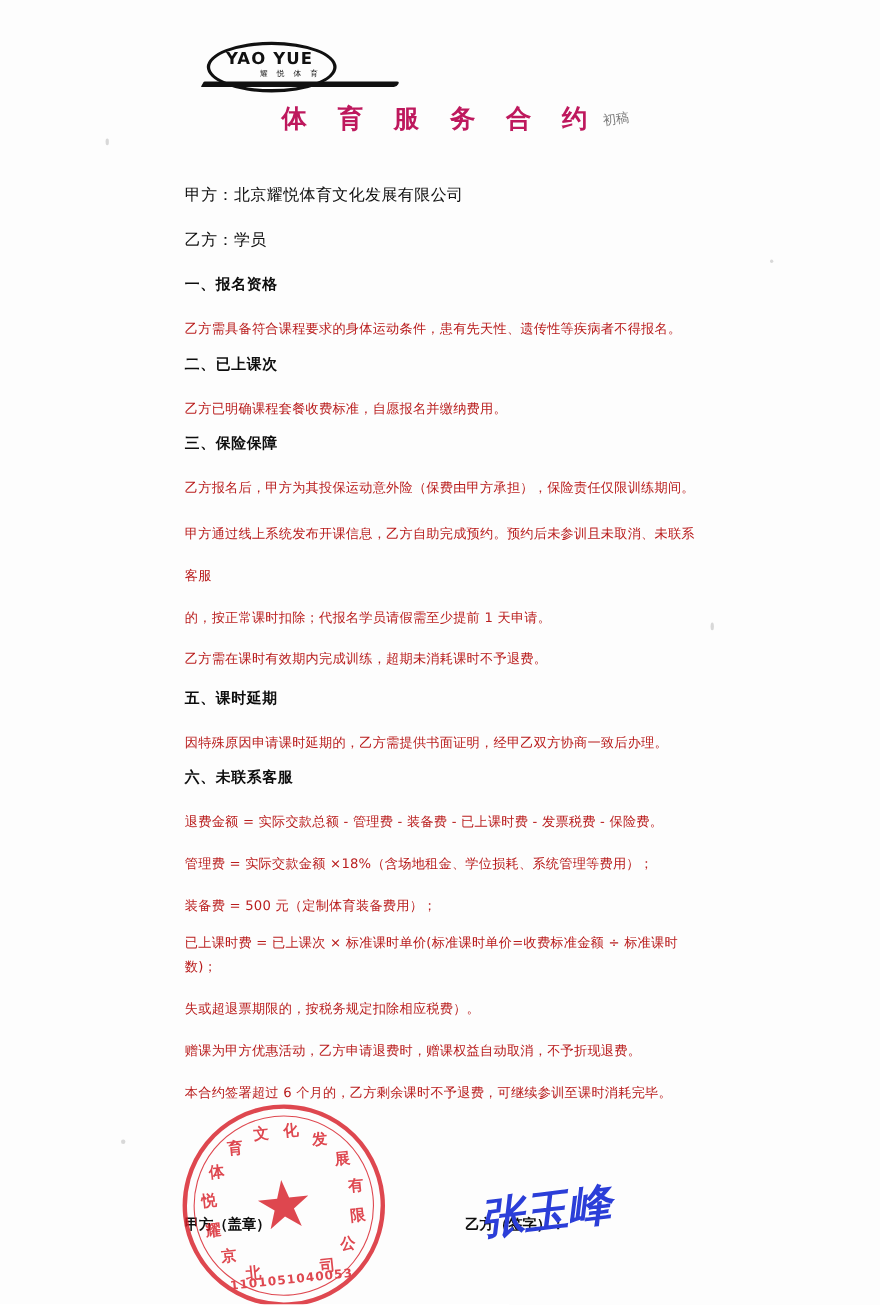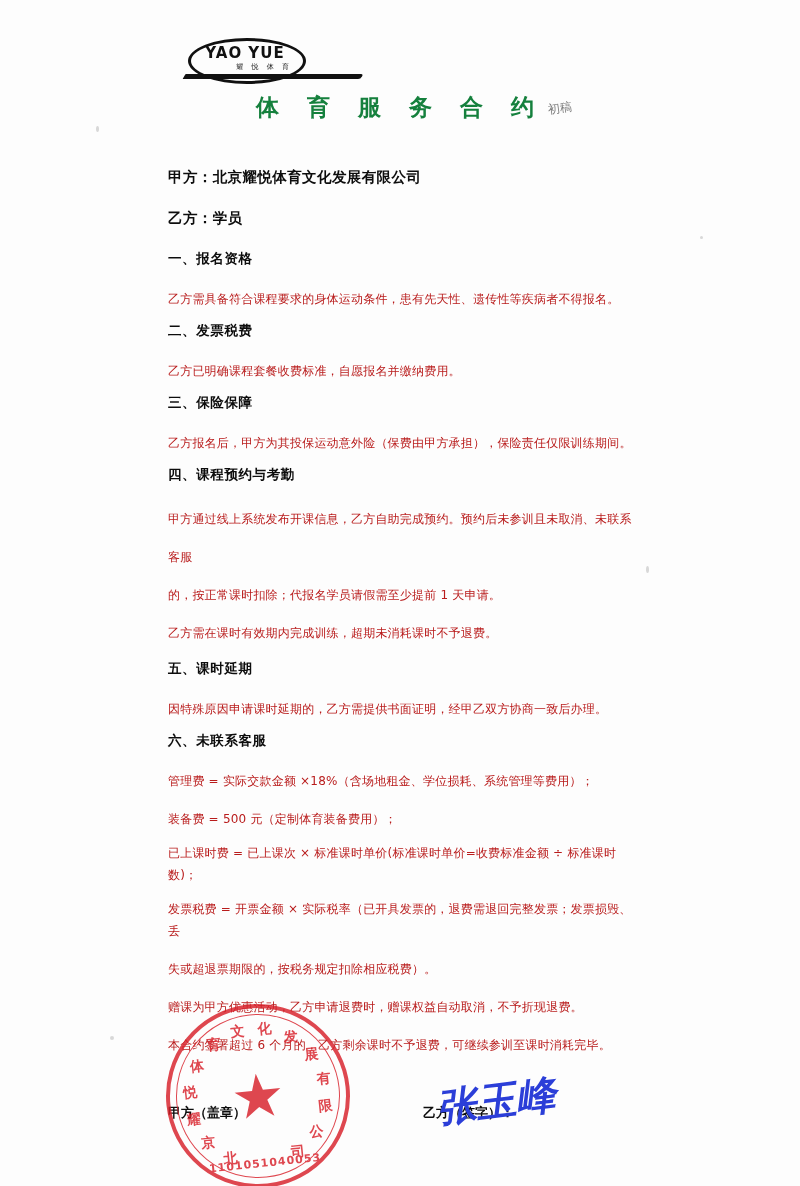--- a/index.html
+++ b/index.html
@@ -80,41 +80,41 @@
   
   .doc-title {
     position: absolute;
     left: 0;
     top: 92px;
     width: 800px;
     text-align: center;
     font-size: 23px;
     font-weight: bold;
     letter-spacing: 10px;
-    color: #15803d;
+    color: #be185d;
   }
   .title-mark {
     position: absolute;
     left: 548px;
     top: 100px;
     font-size: 12px;
     color: #7a7a7a;
     transform: rotate(-8deg);
   }
 
   
   .content {
     position: absolute;
     left: 168px;
     top: 168px;
     width: 470px;
   }
   .party {
     font-size: 14.5px;
-    font-weight: bold;
+    font-weight: normal;
     margin-bottom: 22px;
     letter-spacing: 0.4px;
     color: #0d0d0d;
   }
   .sec-head {
     font-size: 13.5px;
     font-weight: bold;
     margin-top: 8px;
     margin-bottom: 16px;
     letter-spacing: 0.6px;
@@ -274,39 +274,38 @@
   <div class="title-mark">初稿</div>
 
   <div class="content">
 
     <div class="party">甲方：北京耀悦体育文化发展有限公司</div>
     <div class="party">乙方：学员</div>
 
     <div class="sec-head">一、报名资格</div>
     <div class="para">乙方需具备符合课程要求的身体运动条件，患有先天性、遗传性等疾病者不得报名。</div>
 
-    <div class="sec-head">二、发票税费</div>
+    <div class="sec-head">二、已上课次</div>
     <div class="para">乙方已明确课程套餐收费标准，自愿报名并缴纳费用。</div>
 
     <div class="sec-head">三、保险保障</div>
     <div class="para">乙方报名后，甲方为其投保运动意外险（保费由甲方承担），保险责任仅限训练期间。</div>
 
-    <div class="sec-head">四、课程预约与考勤</div>
     <div class="para wide">甲方通过线上系统发布开课信息，乙方自助完成预约。预约后未参训且未取消、未联系客服</div>
     <div class="para wide">的，按正常课时扣除；代报名学员请假需至少提前 1 天申请。</div>
     <div class="para wide">乙方需在课时有效期内完成训练，超期未消耗课时不予退费。</div>
 
     <div class="sec-head">五、课时延期</div>
     <div class="para">因特殊原因申请课时延期的，乙方需提供书面证明，经甲乙双方协商一致后办理。</div>
 
     <div class="sec-head">六、未联系客服</div>
+    <div class="para">退费金额 = 实际交款总额 - 管理费 - 装备费 - 已上课时费 - 发票税费 - 保险费。</div>
     <div class="para">管理费 = 实际交款金额 ×18%（含场地租金、学位损耗、系统管理等费用）；</div>
     <div class="para">装备费 = 500 元（定制体育装备费用）；</div>
     <div class="para tight">已上课时费 = 已上课次 × 标准课时单价(标准课时单价=收费标准金额 ÷ 标准课时数)；</div>
-    <div class="para tight">发票税费 = 开票金额 × 实际税率（已开具发票的，退费需退回完整发票；发票损毁、丢</div>
     <div class="para">失或超退票期限的，按税务规定扣除相应税费）。</div>
     <div class="para">赠课为甲方优惠活动，乙方申请退费时，赠课权益自动取消，不予折现退费。</div>
     <div class="para">本合约签署超过 6 个月的，乙方剩余课时不予退费，可继续参训至课时消耗完毕。</div>
 
   </div>
 
   <div class="sign-row">
     <div class="sign-left">甲方（盖章）</div>
     <div class="sign-right">乙方（签字）：</div>
   </div>

